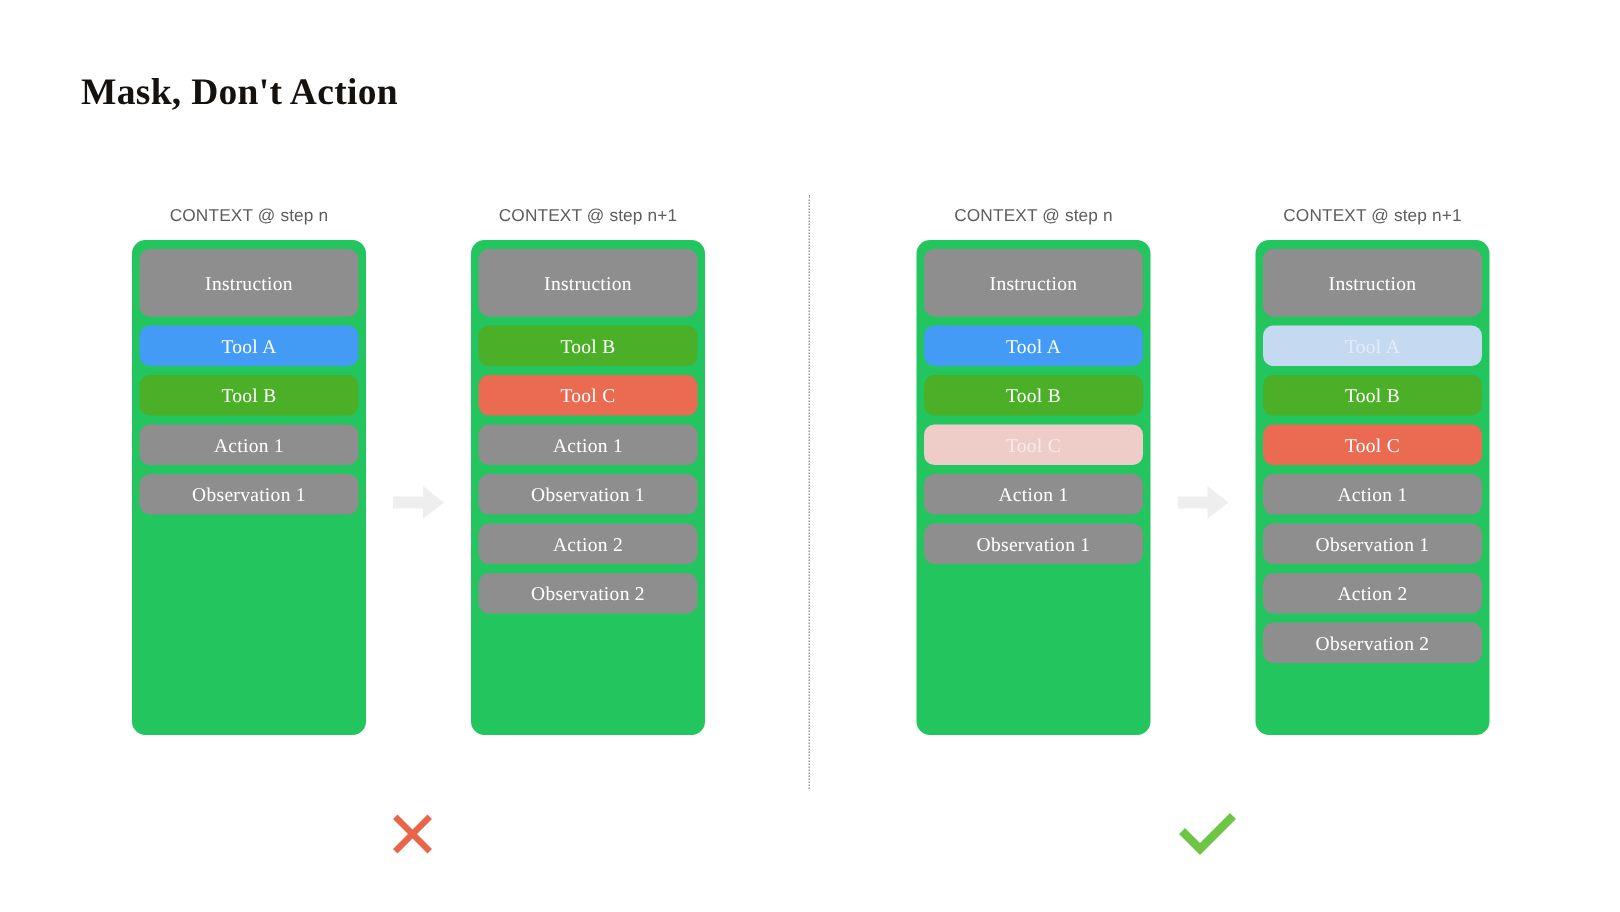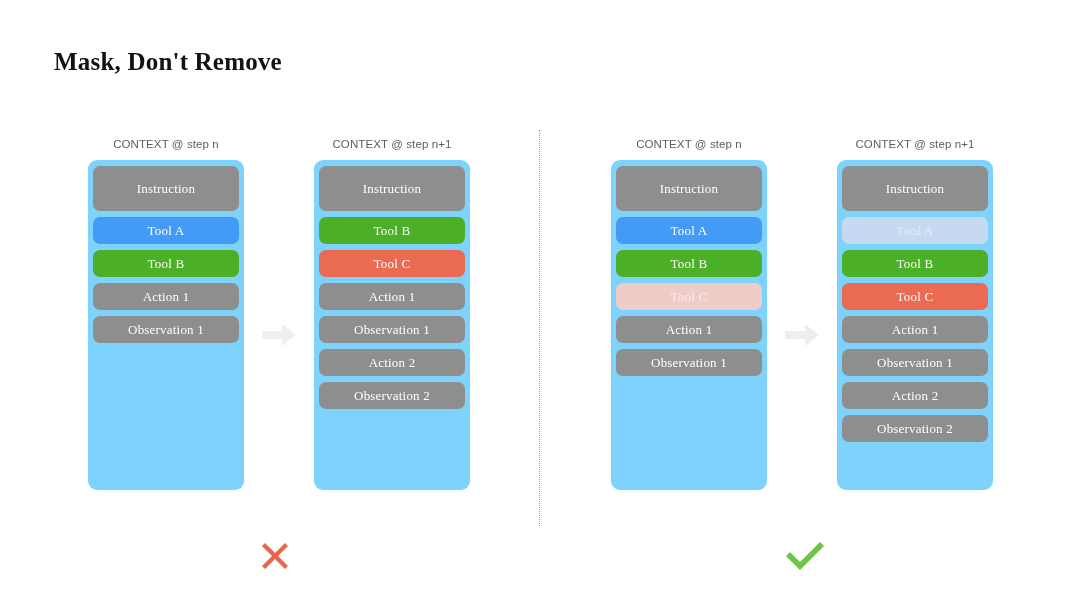--- a/index.html
+++ b/index.html
@@ -65,21 +65,21 @@
     font-size: 11.5px;
     color: #5d5d5d;
     letter-spacing: 0.1px;
     margin-bottom: 10px;
     white-space: nowrap;
   }
 
   .context-panel {
     width: 156px;
     height: 330px;
-    background: #7dd3fc;
+    background: #22c55e;
     border-radius: 9px;
     padding: 6px 5px;
     box-sizing: border-box;
     display: flex;
     flex-direction: column;
     gap: 6px;
   }
 
   .ctx-block {
     height: 27px;
@@ -124,21 +124,21 @@
     align-items: center;
     justify-content: center;
   }
   #verdict-cross { left: 245px; }
   #verdict-check { left: 775px; }
   .verdict svg { display: block; }
 </style>
 </head>
 <body>
 
-<div id="slide-title">Mask, Don't Remove</div>
+<div id="slide-title">Mask, Don't Action</div>
 
 <div id="center-divider"></div>
 
 <div class="panel-group" id="group-left">
   <div class="flow">
       <div class="context-column">
         <div class="column-header">CONTEXT @ step n</div>
         <div class="context-panel">
           <div class="ctx-block gray tall">Instruction</div>
           <div class="ctx-block blue">Tool A</div>

